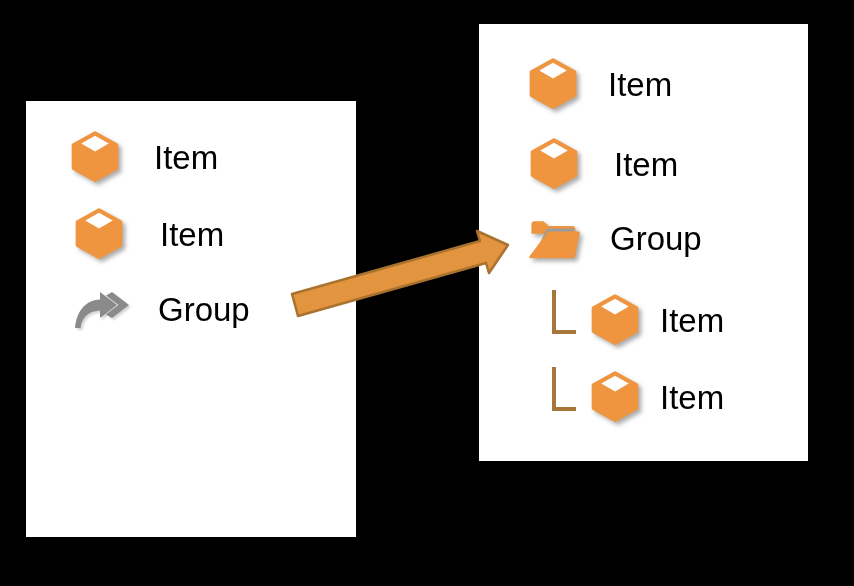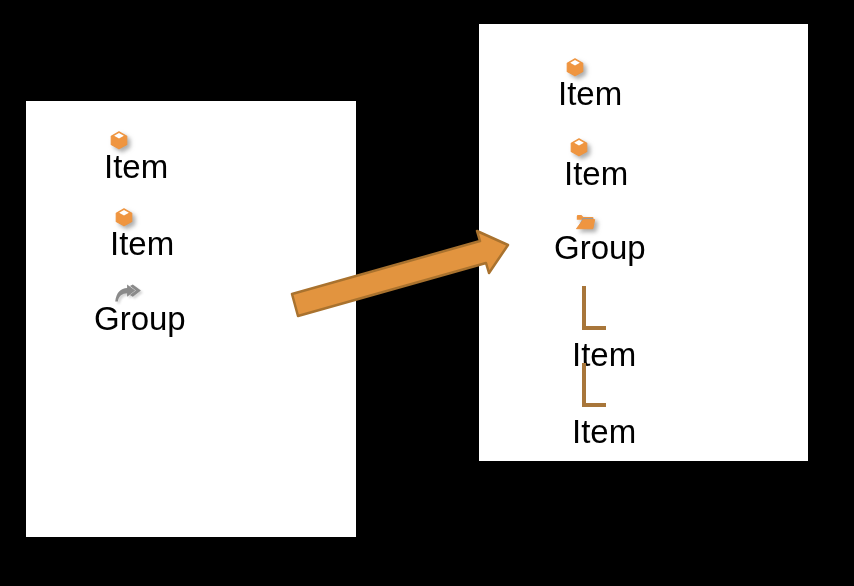--- a/index.html
+++ b/index.html
@@ -4,21 +4,21 @@
 <style>
   html,body{margin:0;padding:0;background:#000;}
   #canvas{
     position:relative;width:854px;height:586px;background:#000;overflow:hidden;
     font-family:"Liberation Sans",sans-serif;
   }
   .panel{position:absolute;background:#fff;}
   #left-panel{left:26px;top:101px;width:330px;height:436px;}
   #right-panel{left:479px;top:24px;width:329px;height:437px;}
 
-  .row{position:absolute;display:flex;align-items:center;height:52px;flex-direction:column;}
+  .row{position:absolute;display:flex;align-items:center;height:52px;}
   .label{font-size:33px;color:#000;white-space:nowrap;line-height:1;}
 
   .cube{width:50px;height:54px;filter:drop-shadow(3px 3px 2px rgba(105,105,105,.55));}
   .folder{width:56px;height:50px;filter:drop-shadow(3px 3px 2px rgba(105,105,105,.55));}
   .redirect{width:64px;height:40px;filter:drop-shadow(2px 2px 1px rgba(160,160,160,.45));}
   .connector{
     width:20px;height:40px;border-left:4px solid #A8763A;border-bottom:4px solid #A8763A;
     position:relative;top:-8px;flex:0 0 auto;
   }
 

